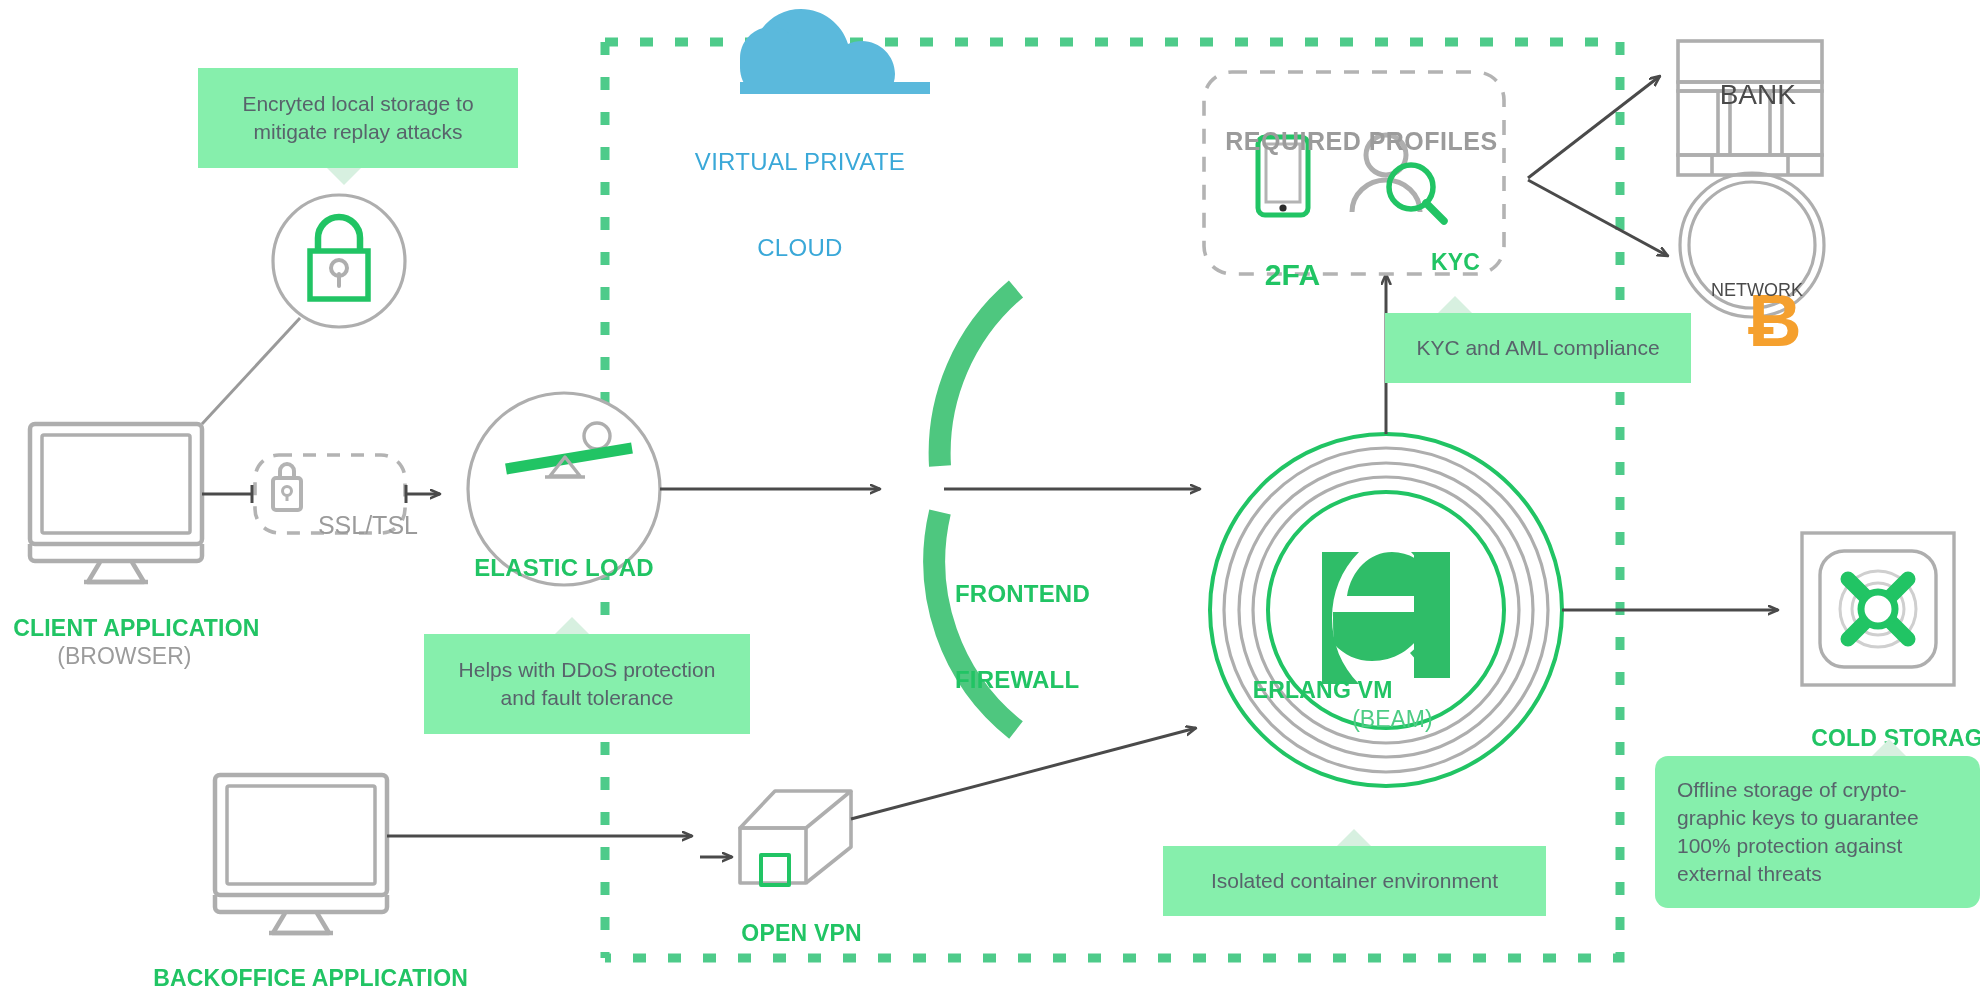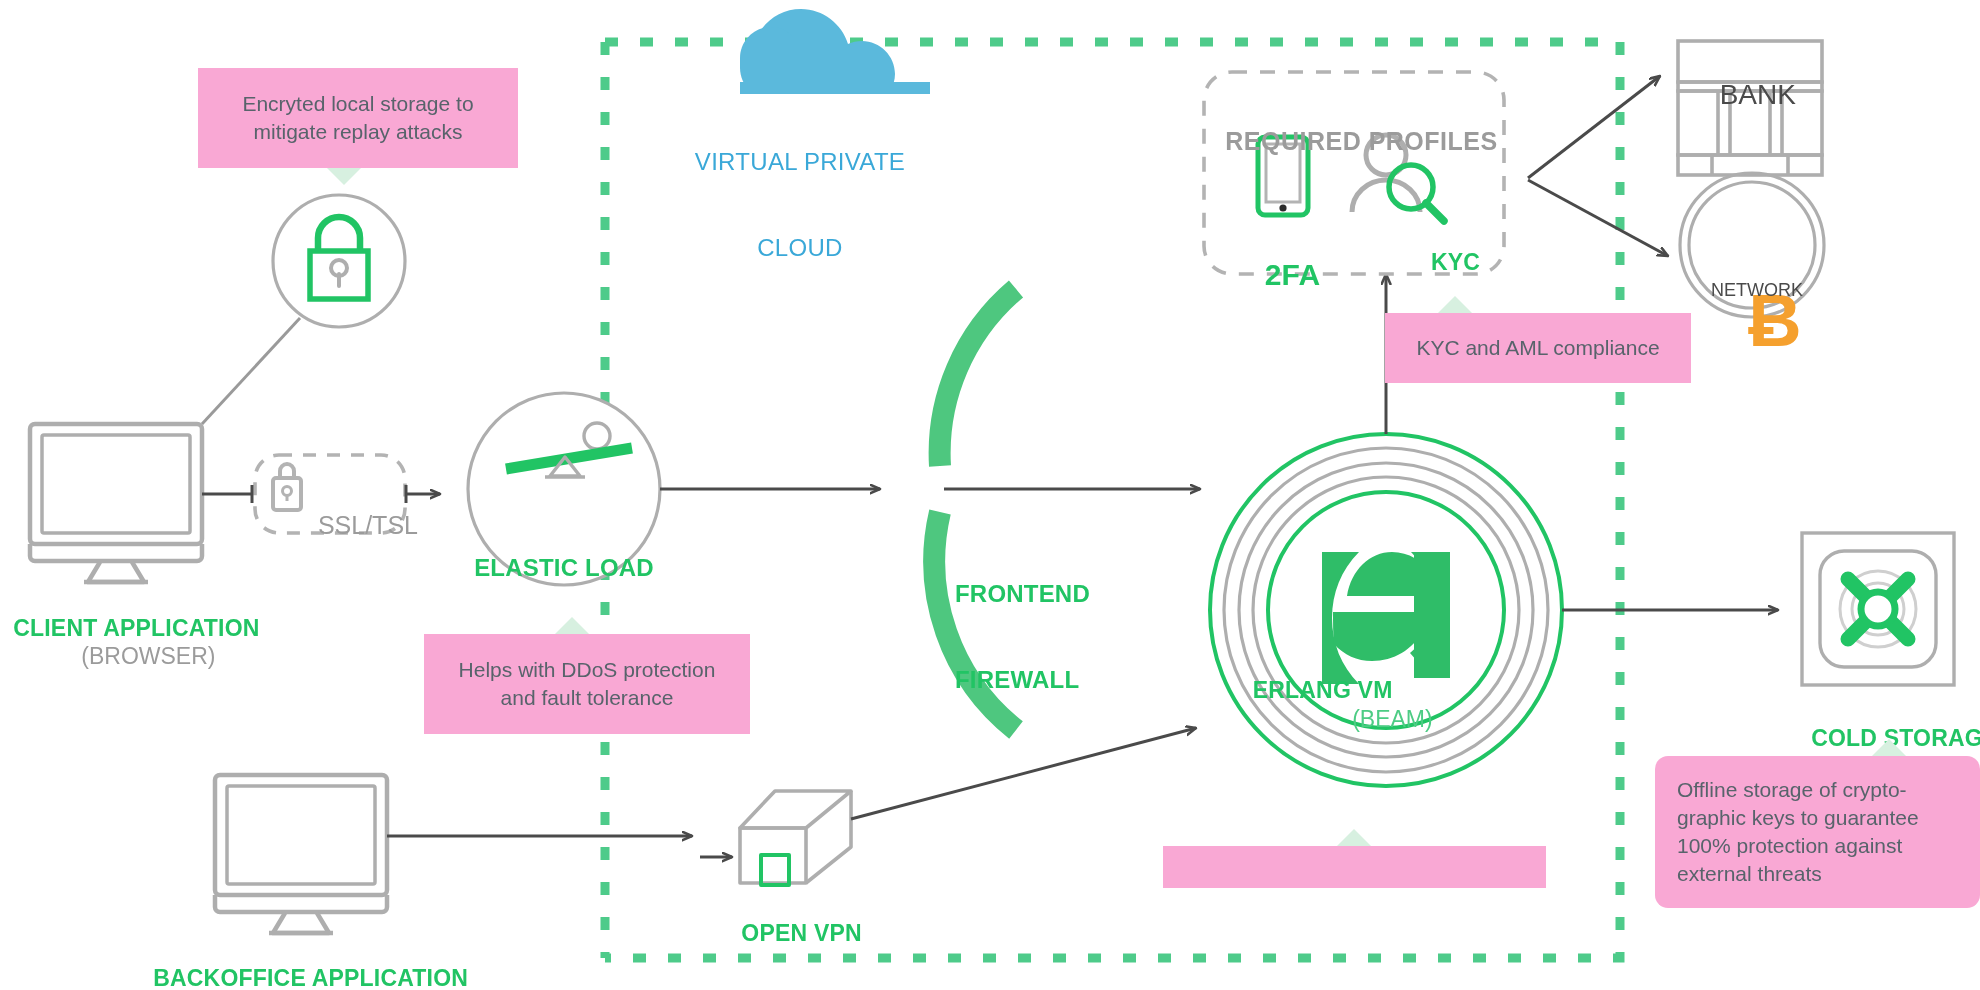--- a/index.html
+++ b/index.html
@@ -10,21 +10,21 @@
   }
   #stage{position:relative;width:1980px;height:990px;background:#fff;}
   #svgroot{position:absolute;left:0;top:0;width:1980px;height:990px;}
 
   .lbl{position:absolute;text-align:center;line-height:1.2;white-space:pre;}
   .lbl-green{color:#21c464;font-weight:bold;letter-spacing:.2px;}
   .lbl-gray{color:#9b9b9b;font-weight:normal;}
   .lbl-dark{color:#4a4a4a;}
   .lbl-blue{color:#3aa8d8;font-weight:normal;letter-spacing:.3px;}
 
-  .callout{position:absolute;background:#f9a8d4;color:#58636b;
+  .callout{position:absolute;background:#86efac;color:#58636b;
            font-size:21px;line-height:1.33;box-sizing:border-box;}
   .callout .txt{display:block;}
   .callout.center{text-align:center;}
   .callout.left{text-align:left;border-radius:13px;}
   .tail{position:absolute;width:0;height:0;}
   .tail-down{border-left:17px solid transparent;border-right:17px solid transparent;
              border-top:17px solid #d7f0e0;}
   .tail-up{border-left:17px solid transparent;border-right:17px solid transparent;
            border-bottom:17px solid #d7f0e0;}
 </style>
@@ -187,21 +187,21 @@
 </svg>
 
 <div class="lbl lbl-blue" style="left:690px;top:90px;width:220px;font-size:24px;text-align:center;">
   <div>VIRTUAL PRIVATE</div>
   <div>CLOUD</div>
 </div>
 
 <div class="lbl lbl-green" style="left:0px;top:587px;width:236px;font-size:23px;">
   <span>CLIENT APPLICATION</span>
 </div>
-<div class="lbl lbl-gray" style="left:0px;top:615px;width:236px;font-size:23px;margin-left:24px;">
+<div class="lbl lbl-gray" style="left:0px;top:615px;width:236px;font-size:23px;">
   <span>(BROWSER)</span>
 </div>
 
 <div class="lbl lbl-green" style="left:140px;top:937px;width:320px;font-size:23px;">
   <span>BACKOFFICE APPLICATION</span>
 </div>
 <div class="lbl lbl-gray" style="left:140px;top:965px;width:320px;font-size:23px;">
   
 </div>
 
@@ -266,20 +266,21 @@
   <span class="txt">and fault tolerance</span>
   <div class="tail tail-up" style="left:131px;top:-17px;"></div>
 </div>
 
 <div class="callout center" style="left:1385px;top:313px;width:306px;padding:21px 14px;">
   <span class="txt">KYC and AML compliance</span>
   <div class="tail tail-up" style="left:53px;top:-17px;"></div>
 </div>
 
 <div class="callout center" style="left:1163px;top:846px;width:383px;padding:21px 14px;">
+  <span class="txt">Isolated container environment</span>
   <div class="tail tail-up" style="left:174px;top:-17px;"></div>
 </div>
 
 <div class="callout left" style="left:1655px;top:756px;width:325px;padding:20px 22px;">
   <span class="txt">Offline storage of crypto-</span>
   <span class="txt">graphic keys to guarantee</span>
   <span class="txt">100% protection against</span>
   <span class="txt">external threats</span>
   <div class="tail tail-up" style="left:217px;top:-17px;"></div>
 </div>

